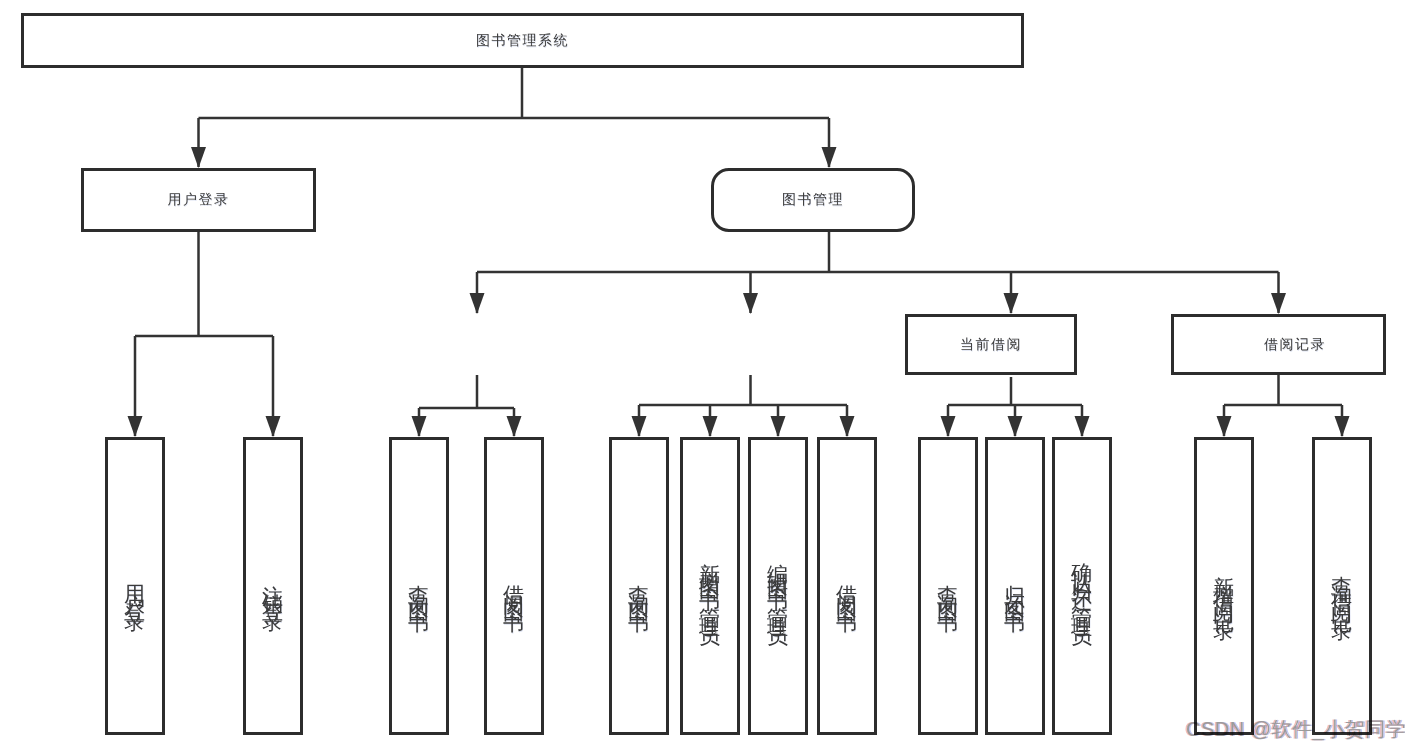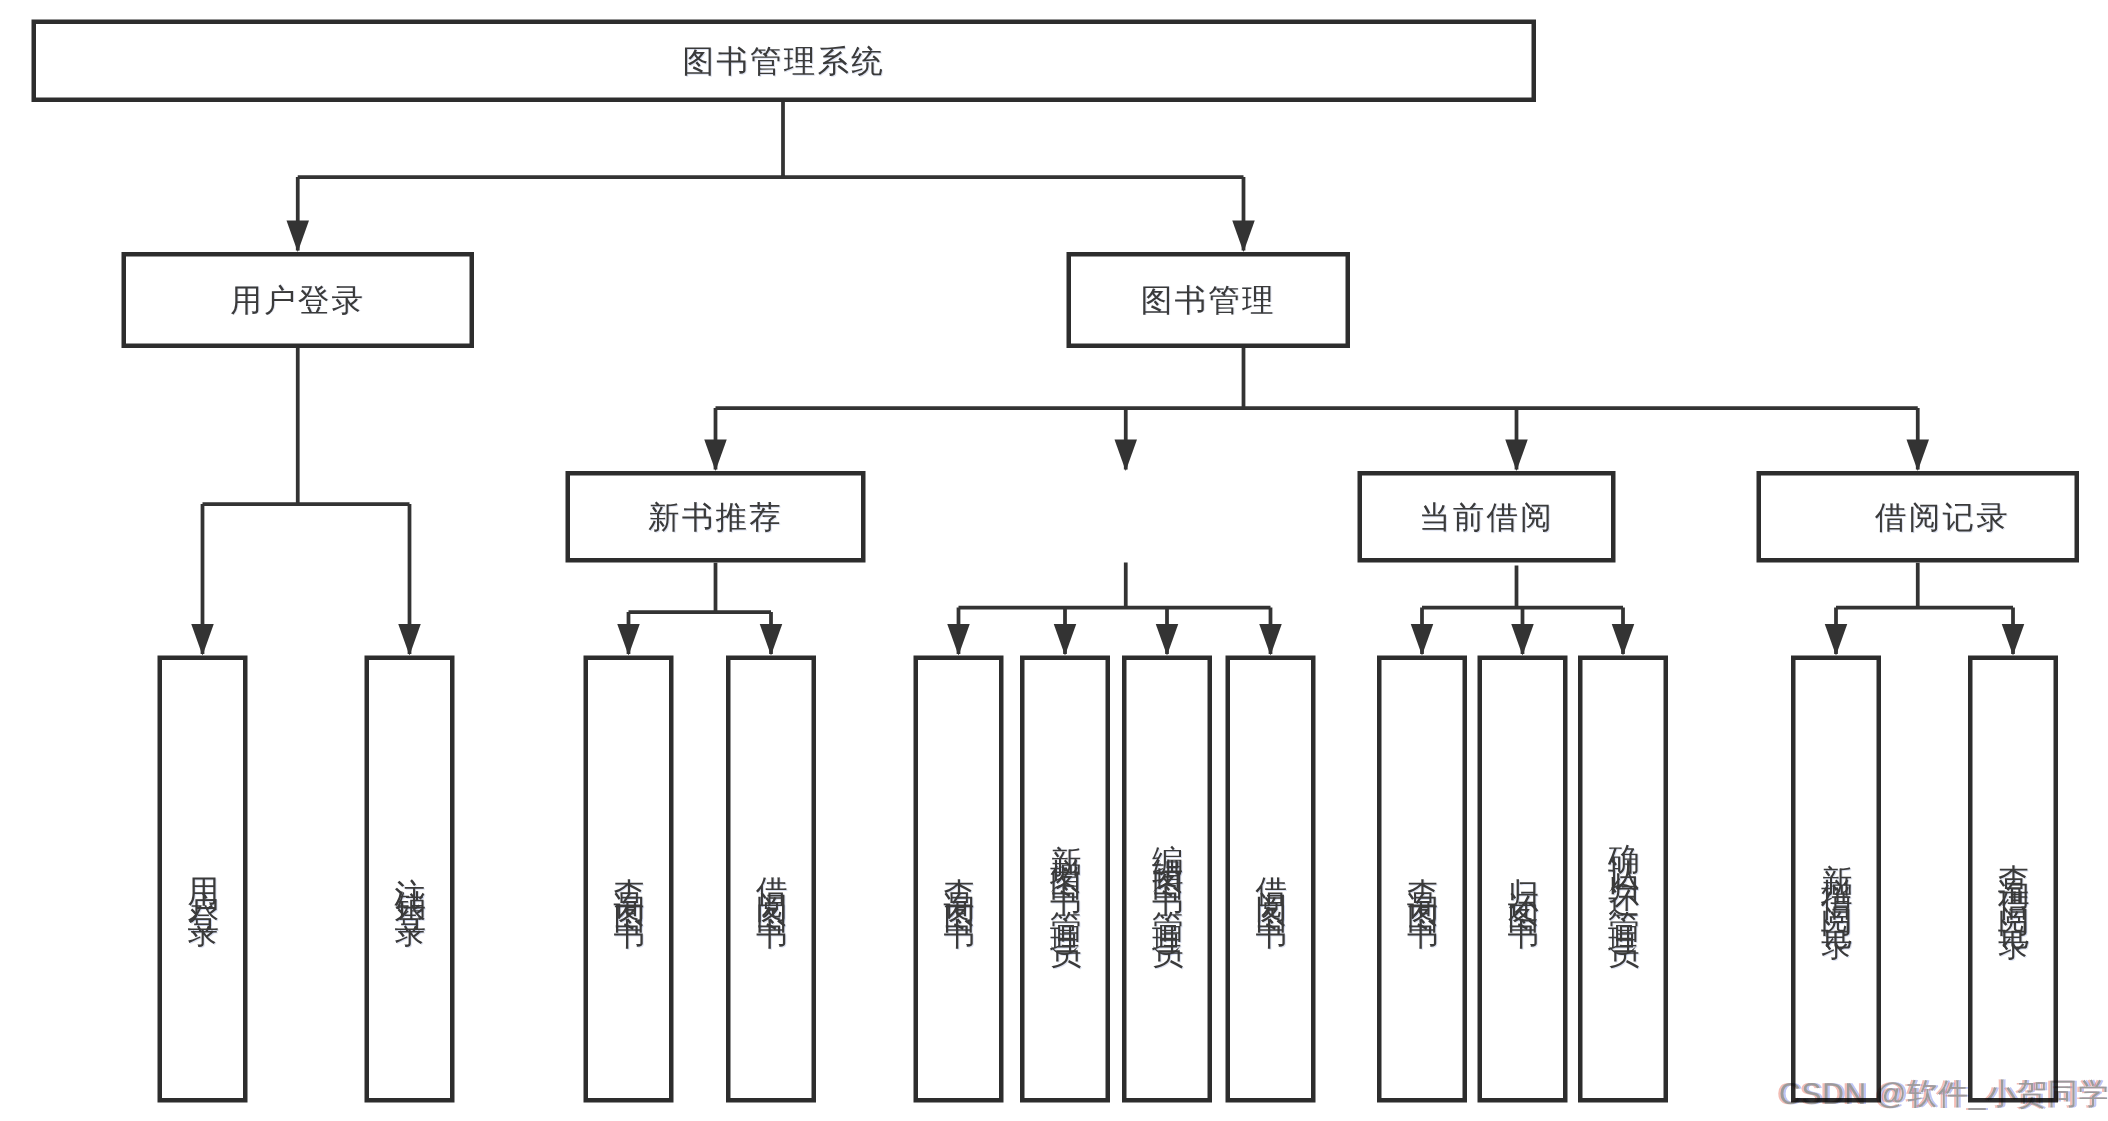--- a/index.html
+++ b/index.html
@@ -21,21 +21,21 @@
     box-sizing: border-box;
     background: #ffffff;
     border: 3px solid #2d2d2d;
     color: #3a3a3a;
     display: flex;
     align-items: center;
     justify-content: center;
     z-index: 2;
   }
   .hbox {
-    font-size: 21px;
+    font-size: 14px;
     letter-spacing: 1.5px;
     font-weight: 500;
     text-shadow: 0.6px 0.6px 0 rgba(120,140,200,0.25);
   }
   .vbox span {
     writing-mode: vertical-rl;
     text-orientation: mixed;
     font-size: 21px;
     letter-spacing: 9px;
     line-height: 1.0;
@@ -98,23 +98,22 @@
       <polygon points="1007.5,416 1022.5,416 1015,437"></polygon>
       <polygon points="1074.5,416 1089.5,416 1082,437"></polygon>
       <polygon points="1216.5,416 1231.5,416 1224,437"></polygon>
       <polygon points="1334.5,416 1349.5,416 1342,437"></polygon>
     </g>
   </svg>
 
   <div class="box hbox" style="left:21px; top:13px; width:1003px; height:55px;">图书管理系统</div>
 
   <div class="box hbox" style="left:81px; top:168px; width:235px; height:64px;">用户登录</div>
-  <div class="box hbox" style="left:711px; top:168px; width:189px; height:64px;">图书管理</div>
+  <div class="box hbox" style="left:711px; top:168px; width:204px; height:64px;border-radius:18px;">图书管理</div>
 
-  <div class="box hbox" style="left:377px; top:314px; width:200px; height:61px;">新书推荐</div>
   <div class="box hbox" style="left:905px; top:314px; width:172px; height:61px;">当前借阅</div>
   <div class="box hbox" style="left:1171px; top:314px; width:215px; height:61px;padding-left:33px;">借阅记录</div>
 
   <div class="box vbox" style="left:105px; top:437px; width:60px; height:298px;">
     <span>用户登录</span>
   </div>
   <div class="box vbox" style="left:243px; top:437px; width:60px; height:298px;">
     <span>注销登录</span>
   </div>
 

